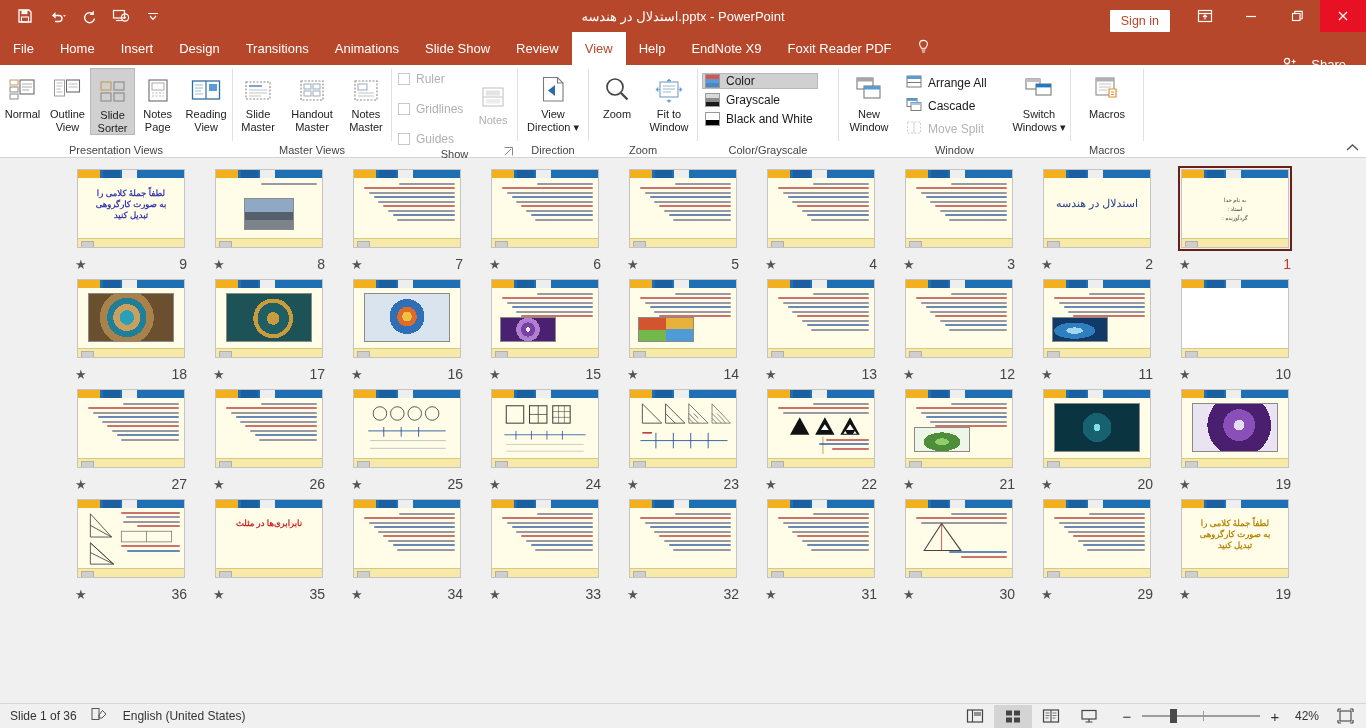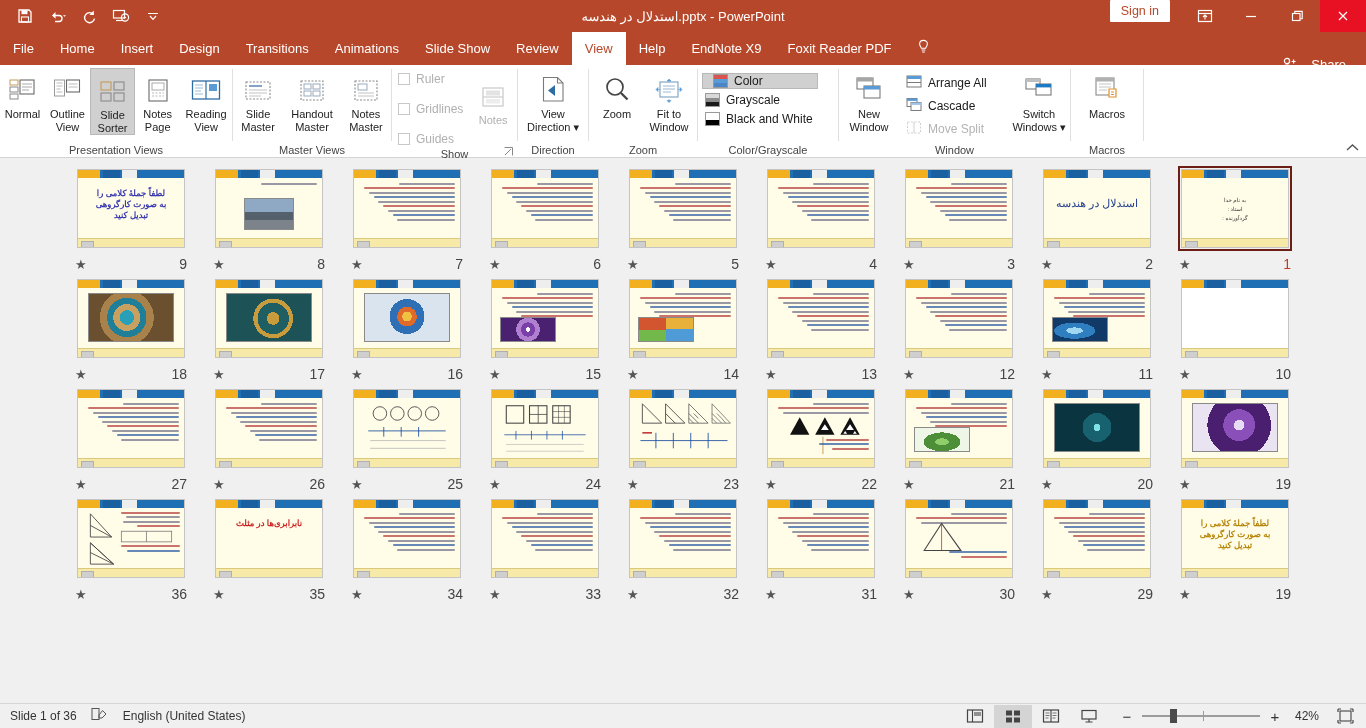--- a/index.html
+++ b/index.html
@@ -23,21 +23,21 @@
     color: #fff;
   }
   .qat-btn svg { display: block; }
   .title-text {
     position: absolute; left: 0; right: 0; top: 0; height: 32px;
     display: flex; align-items: center; justify-content: center;
     color: #ffffff; font-size: 13px; pointer-events: none;
   }
   .title-right {
     position: absolute; right: 0; top: 0; height: 32px;
-    display: flex; align-items: flex-start;
+    display: flex; align-items: flex-end;
   }
   .signin {
     background: #ffffff; color: #b7472a; font-size: 12.5px;
     height: 22px; padding: 0 11px; display: flex; align-items: center;
     margin-right: 12px; border-radius: 1px;
   }
   .ribbon-display, .win-btn {
     width: 46px; height: 32px; display: flex; align-items: center; justify-content: center;
     color: #ffffff;
   }
@@ -86,21 +86,21 @@
   .bigbtn.sel { background: #d0d0d0; border: 1px solid #b8b8b8; }
   .bigbtn.wide { width: 60px; }
   .bigbtn.disabled { color: #b0b0b0; }
 
   .chkcol { display: flex; flex-direction: column; padding: 4px 6px 0 6px; gap: 16px; }
   .chkrow { display: flex; align-items: center; gap: 6px; font-size: 12px; color: #b0b0b0; }
   .chkbox { width: 12px; height: 12px; border: 1px solid #c8c8c8; background: #fff; }
 
   .smallcol { display: flex; flex-direction: column; padding: 5px 4px 0 4px; gap: 3px; }
   .smallrow { display: flex; align-items: center; gap: 6px; font-size: 12px; color: #1a1a1a; padding: 1px 5px 1px 3px; }
-  .smallrow.sel { background: #d0d0d0; border: 1px solid #b8b8b8; padding: 0px 4px 0px 10px; }
+  .smallrow.sel { background: #d0d0d0; border: 1px solid #b8b8b8; padding: 0px 4px 0px 2px; }
   .smallrow.disabled { color: #b3b3b3; }
   .swatch { width: 15px; height: 14px; border: 1px solid #9a9a9a; display: block; }
 
   .dlg-launcher { position: absolute; right: 3px; bottom: 1px; width: 10px; height: 10px; color: #777; font-size: 9px; }
   .ribbon-collapse { position: absolute; right: 7px; bottom: 2px; color: #555; font-size: 12px; }
 
   
   .sorter {
     position: absolute; top: 158px; left: 0; width: 1366px; height: 545px;
     background: #f0f0f0; overflow: hidden;

